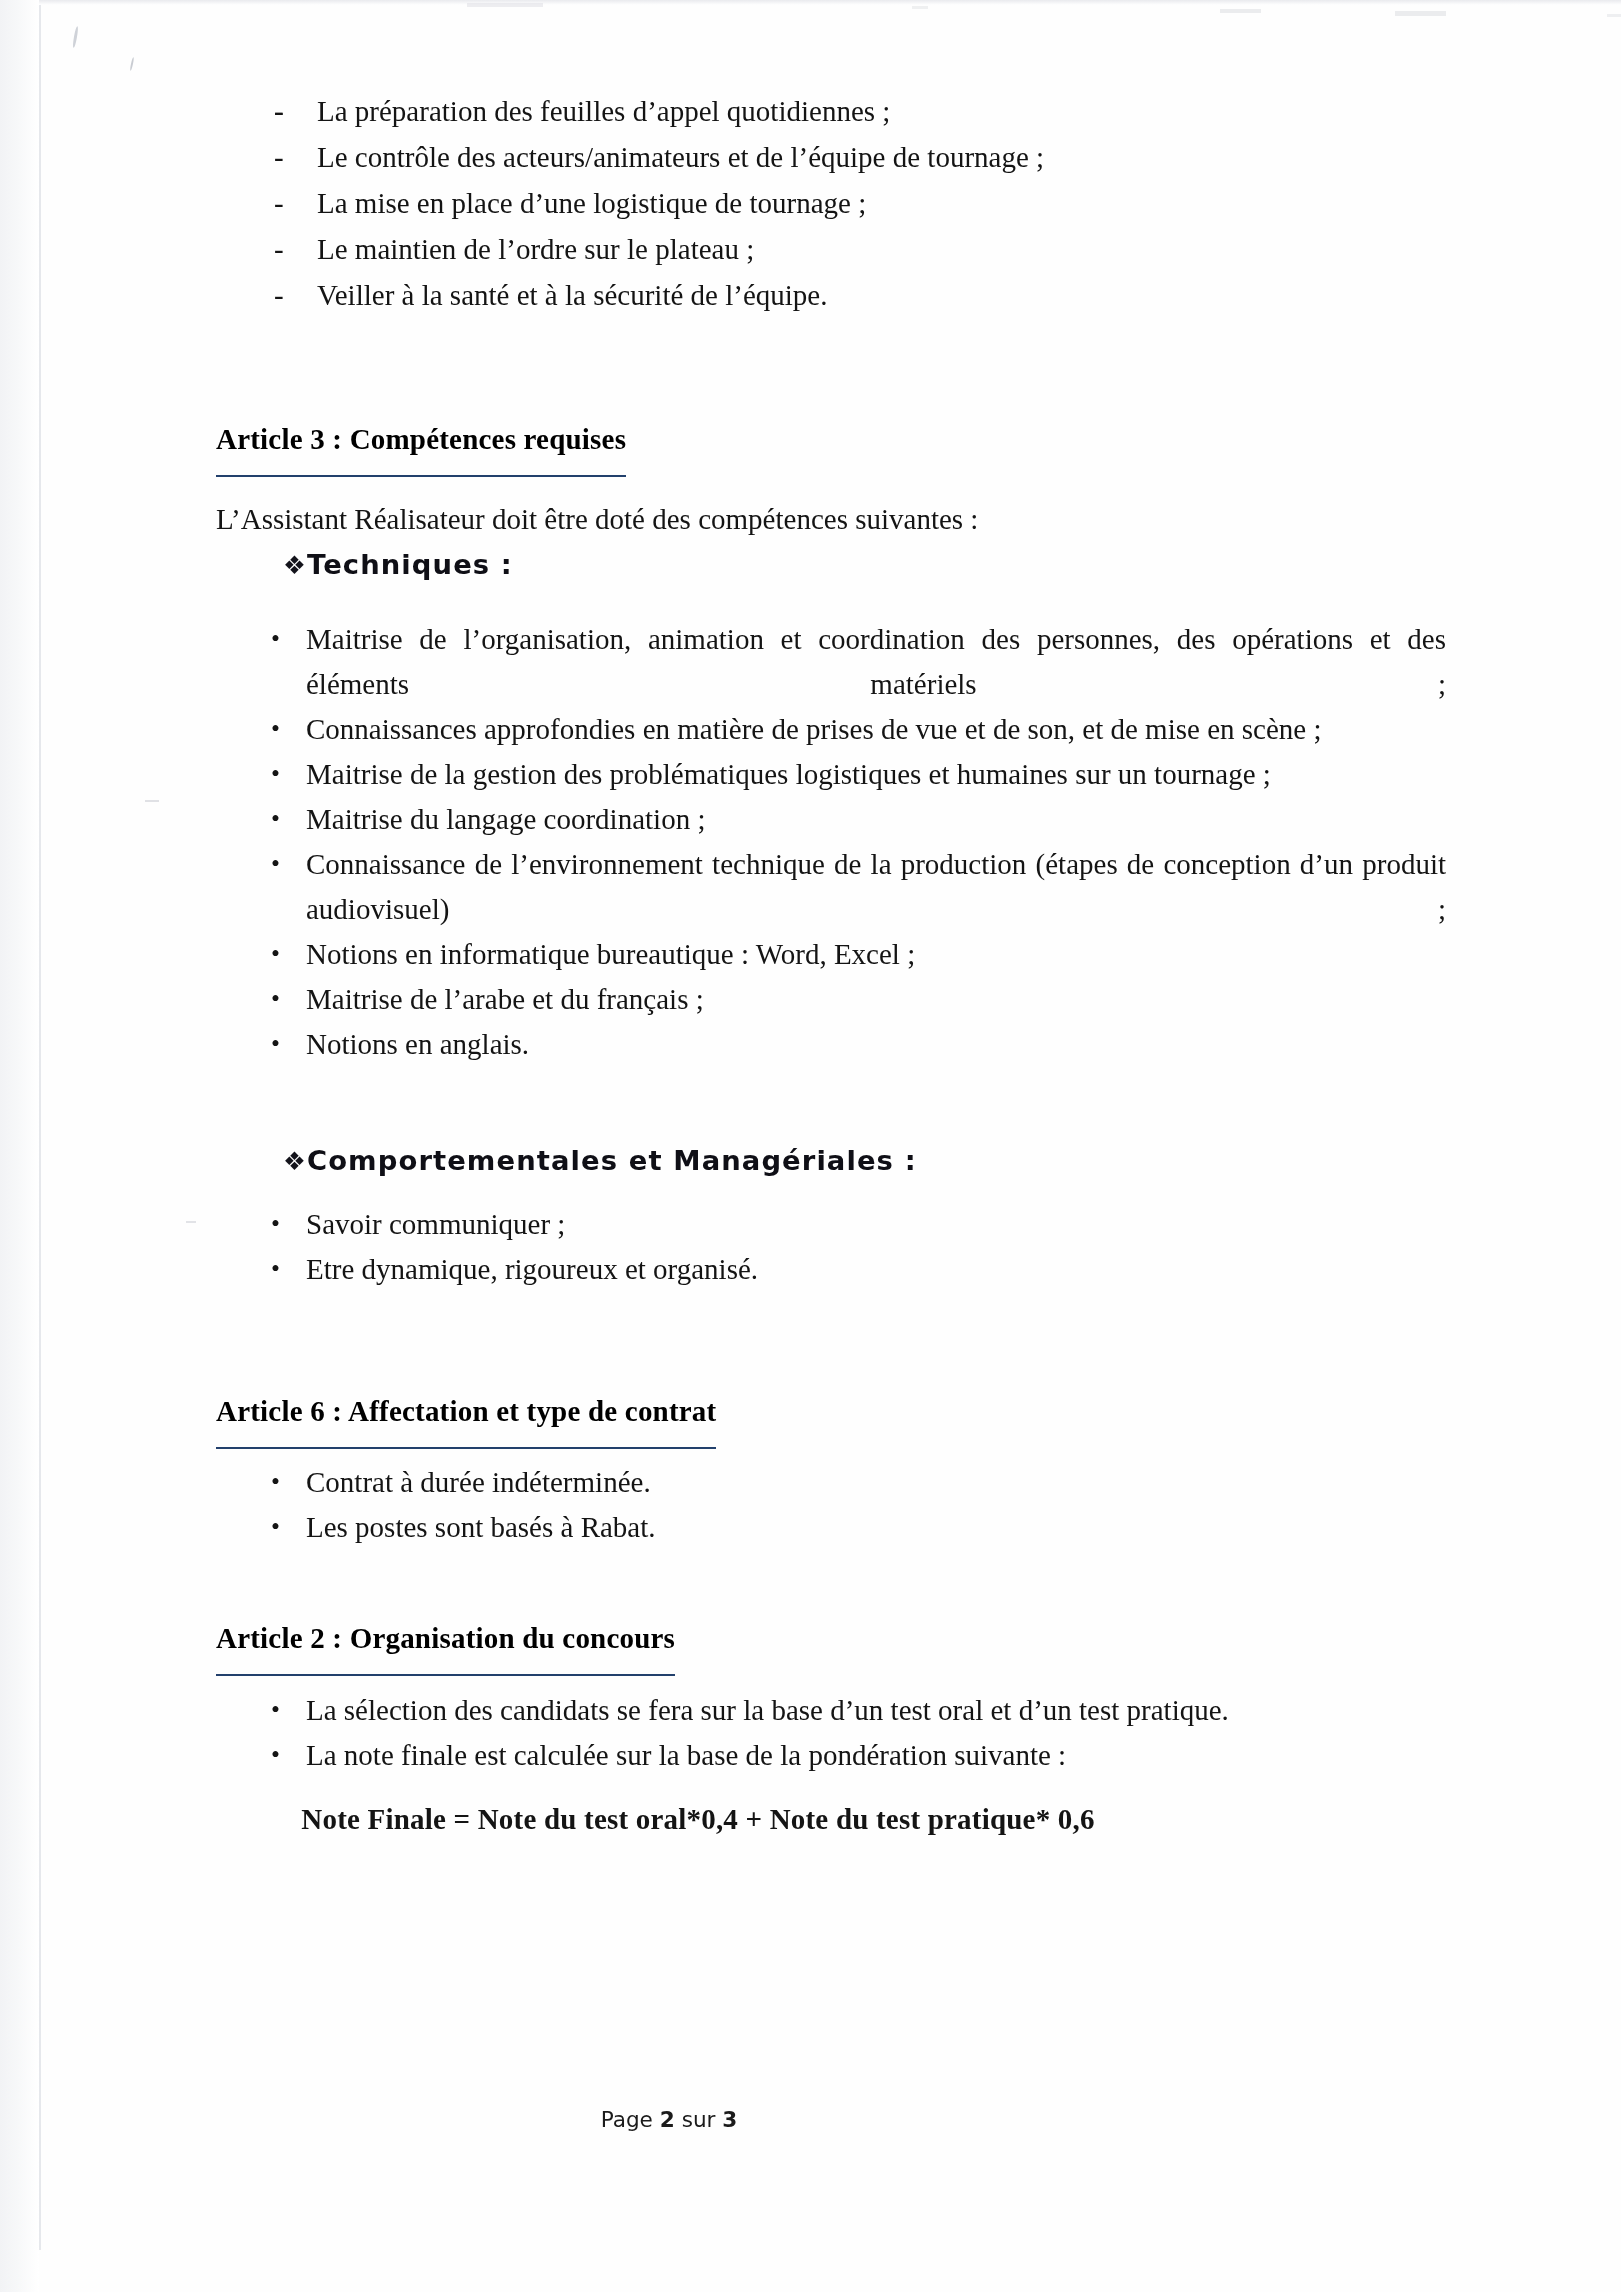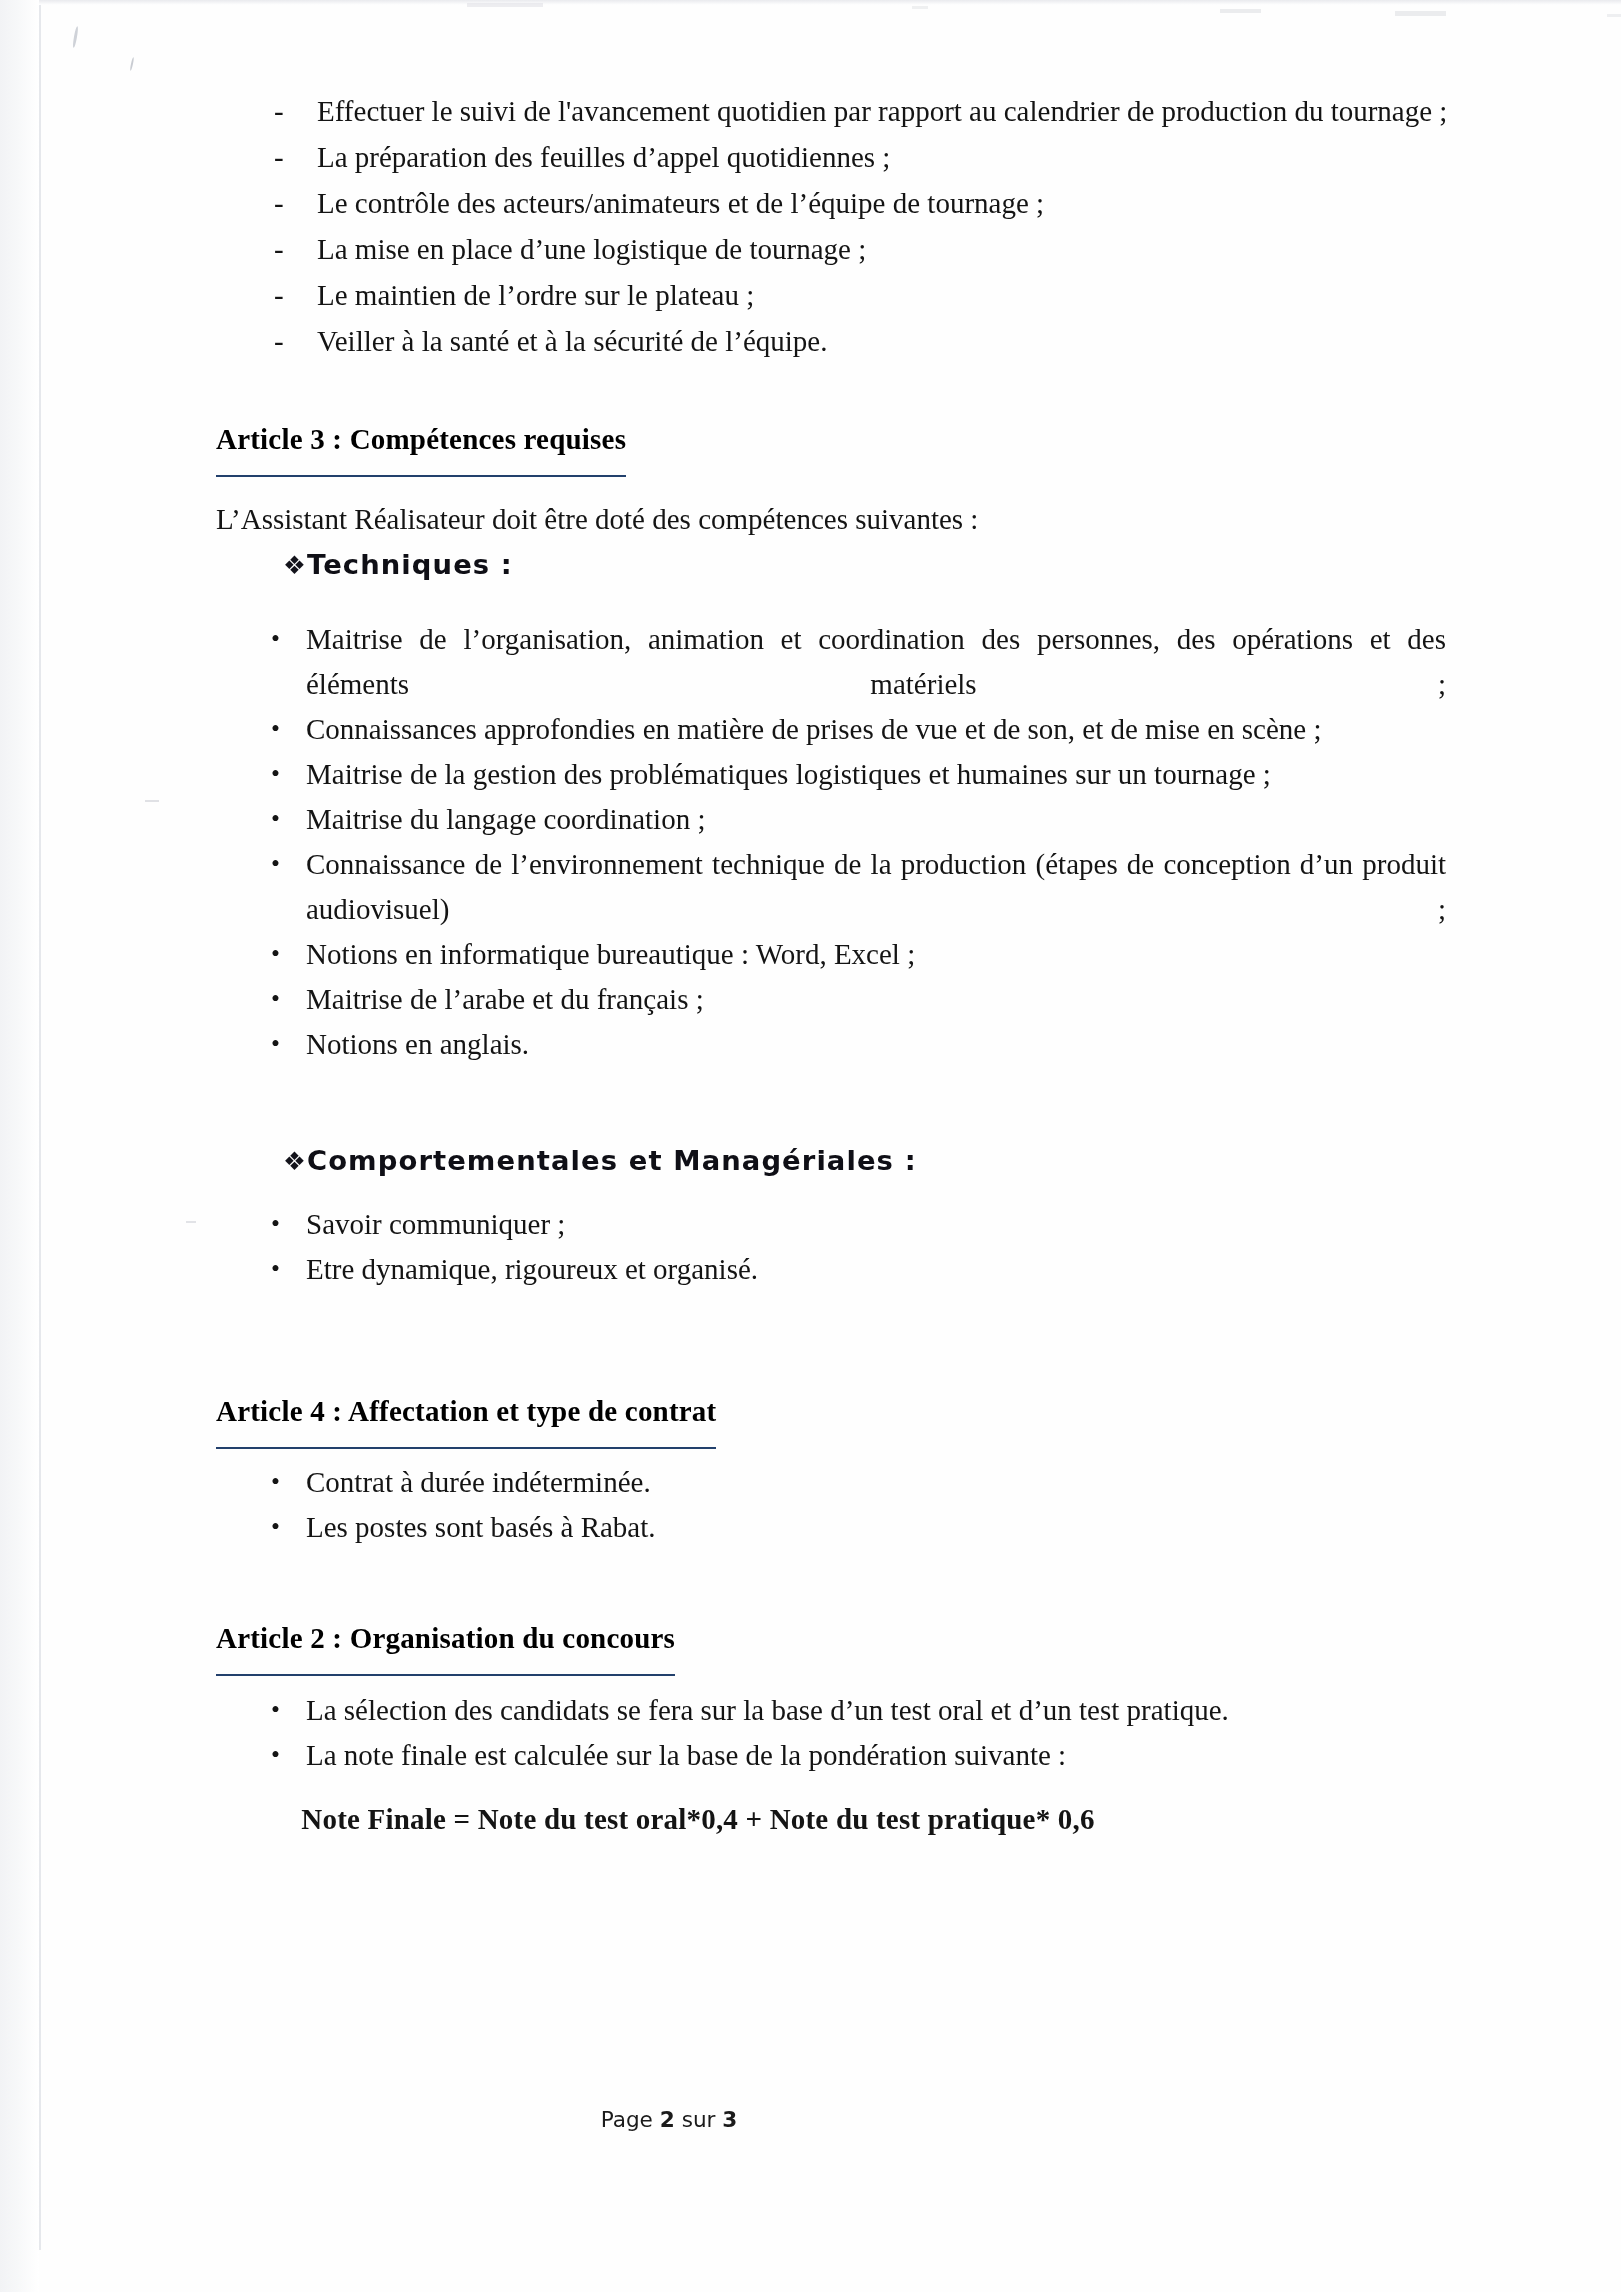--- a/index.html
+++ b/index.html
@@ -227,21 +227,20 @@
   <div class="scan-mark-b"></div>
   <div class="scan-mark-c"></div>
   <div class="scan-mark-d"></div>
 
   <div class="content">
 
     <div class="dash-list">
 
       <div class="dash-item wrap">
         <span class="dash-marker">-</span>
-        <span>Effectuer le  suivi de l'avancement quotidien par rapport au calendrier de production du tournage ;</span>
       </div>
 
       <div class="dash-item">
         <span class="dash-marker">-</span>
         <span>La préparation des feuilles d’appel quotidiennes ;</span>
       </div>
 
       <div class="dash-item">
         <span class="dash-marker">-</span>
         <span>Le contrôle des acteurs/animateurs et de l’équipe de tournage ;</span>
@@ -327,21 +326,21 @@
         <span>Savoir communiquer ;</span>
       </div>
 
       <div class="bullet-item">
         <span class="bullet-marker">•</span>
         <span>Etre dynamique, rigoureux et organisé.</span>
       </div>
 
     </div>
 
-    <div class="article-heading" id="article-4">Article 4 : Affectation et type de contrat</div>
+    <div class="article-heading" id="article-4">Article 6 : Affectation et type de contrat</div>
 
     <div class="bullet-list" id="list-article4" style="left:271px; top:1460px; width:882px;">
 
       <div class="bullet-item">
         <span class="bullet-marker">•</span>
         <span>Contrat à durée indéterminée.</span>
       </div>
 
       <div class="bullet-item">
         <span class="bullet-marker">•</span>

